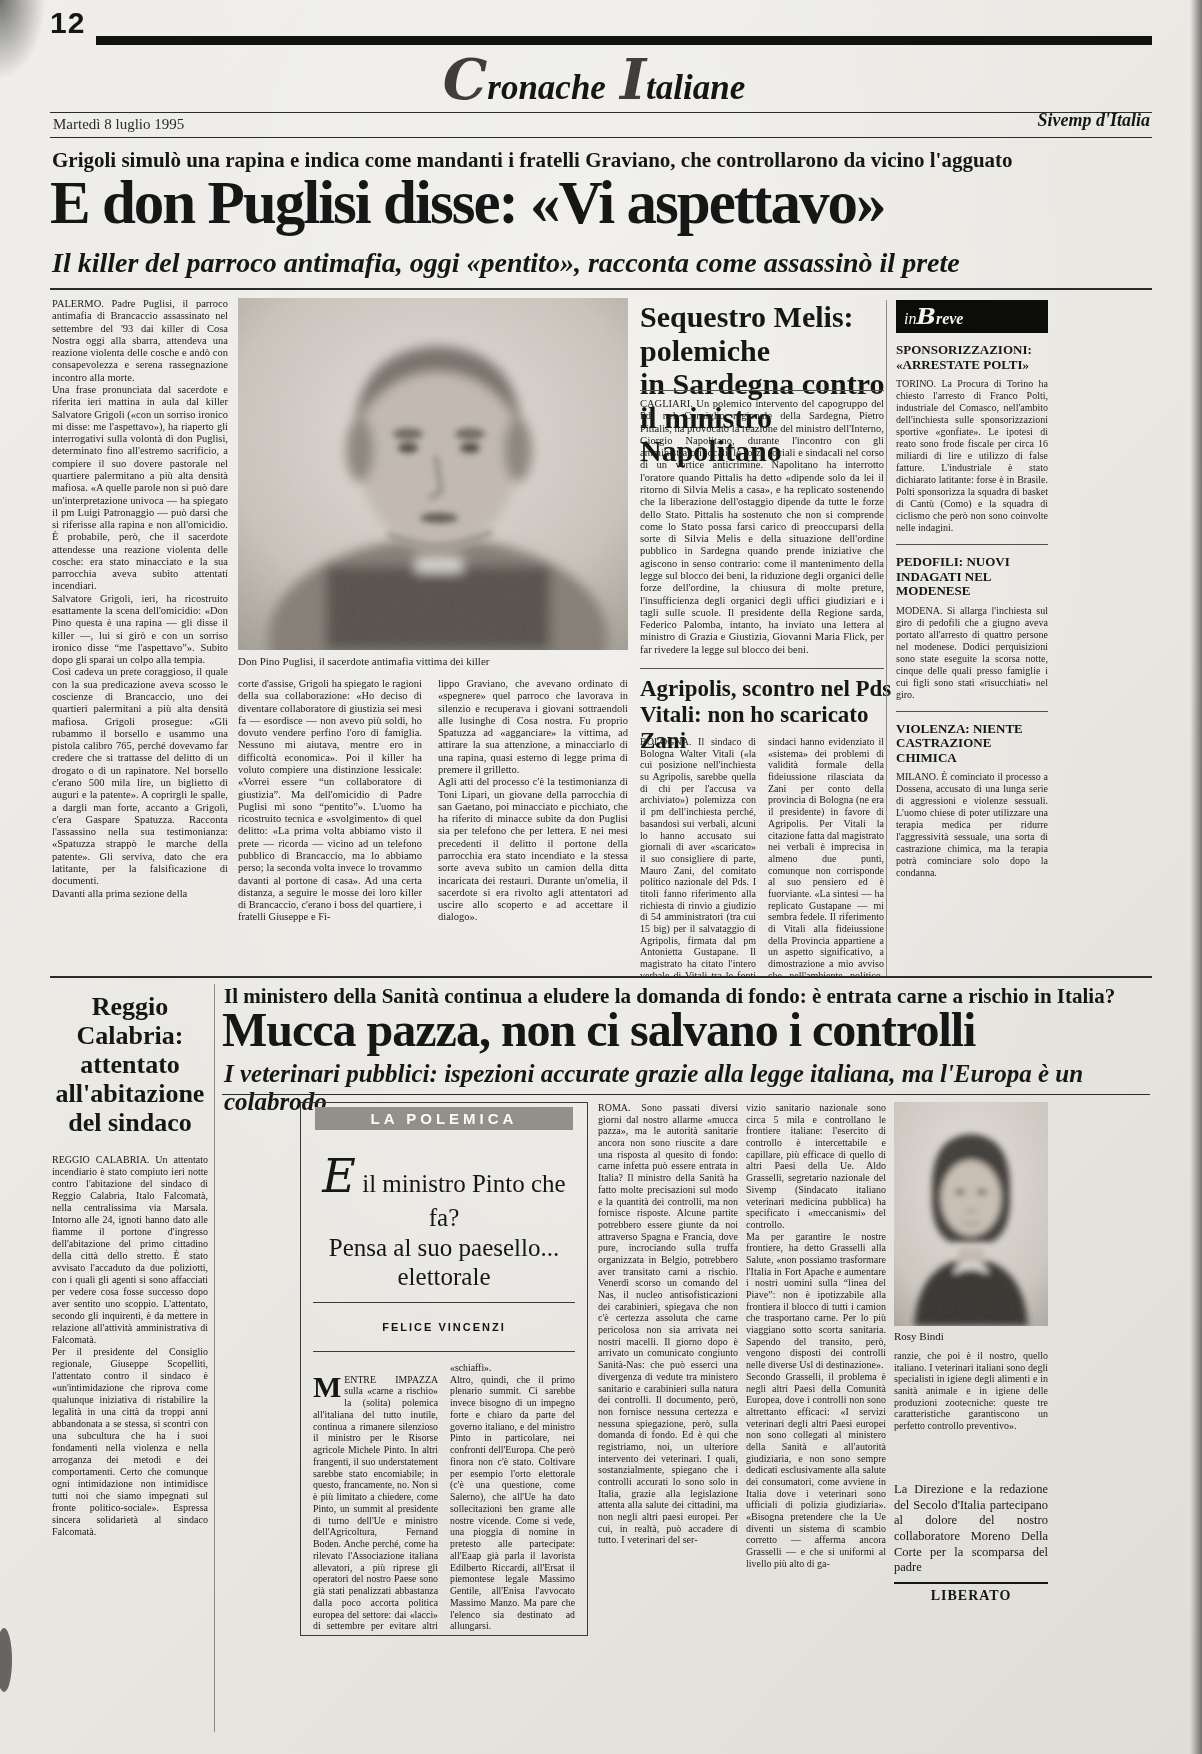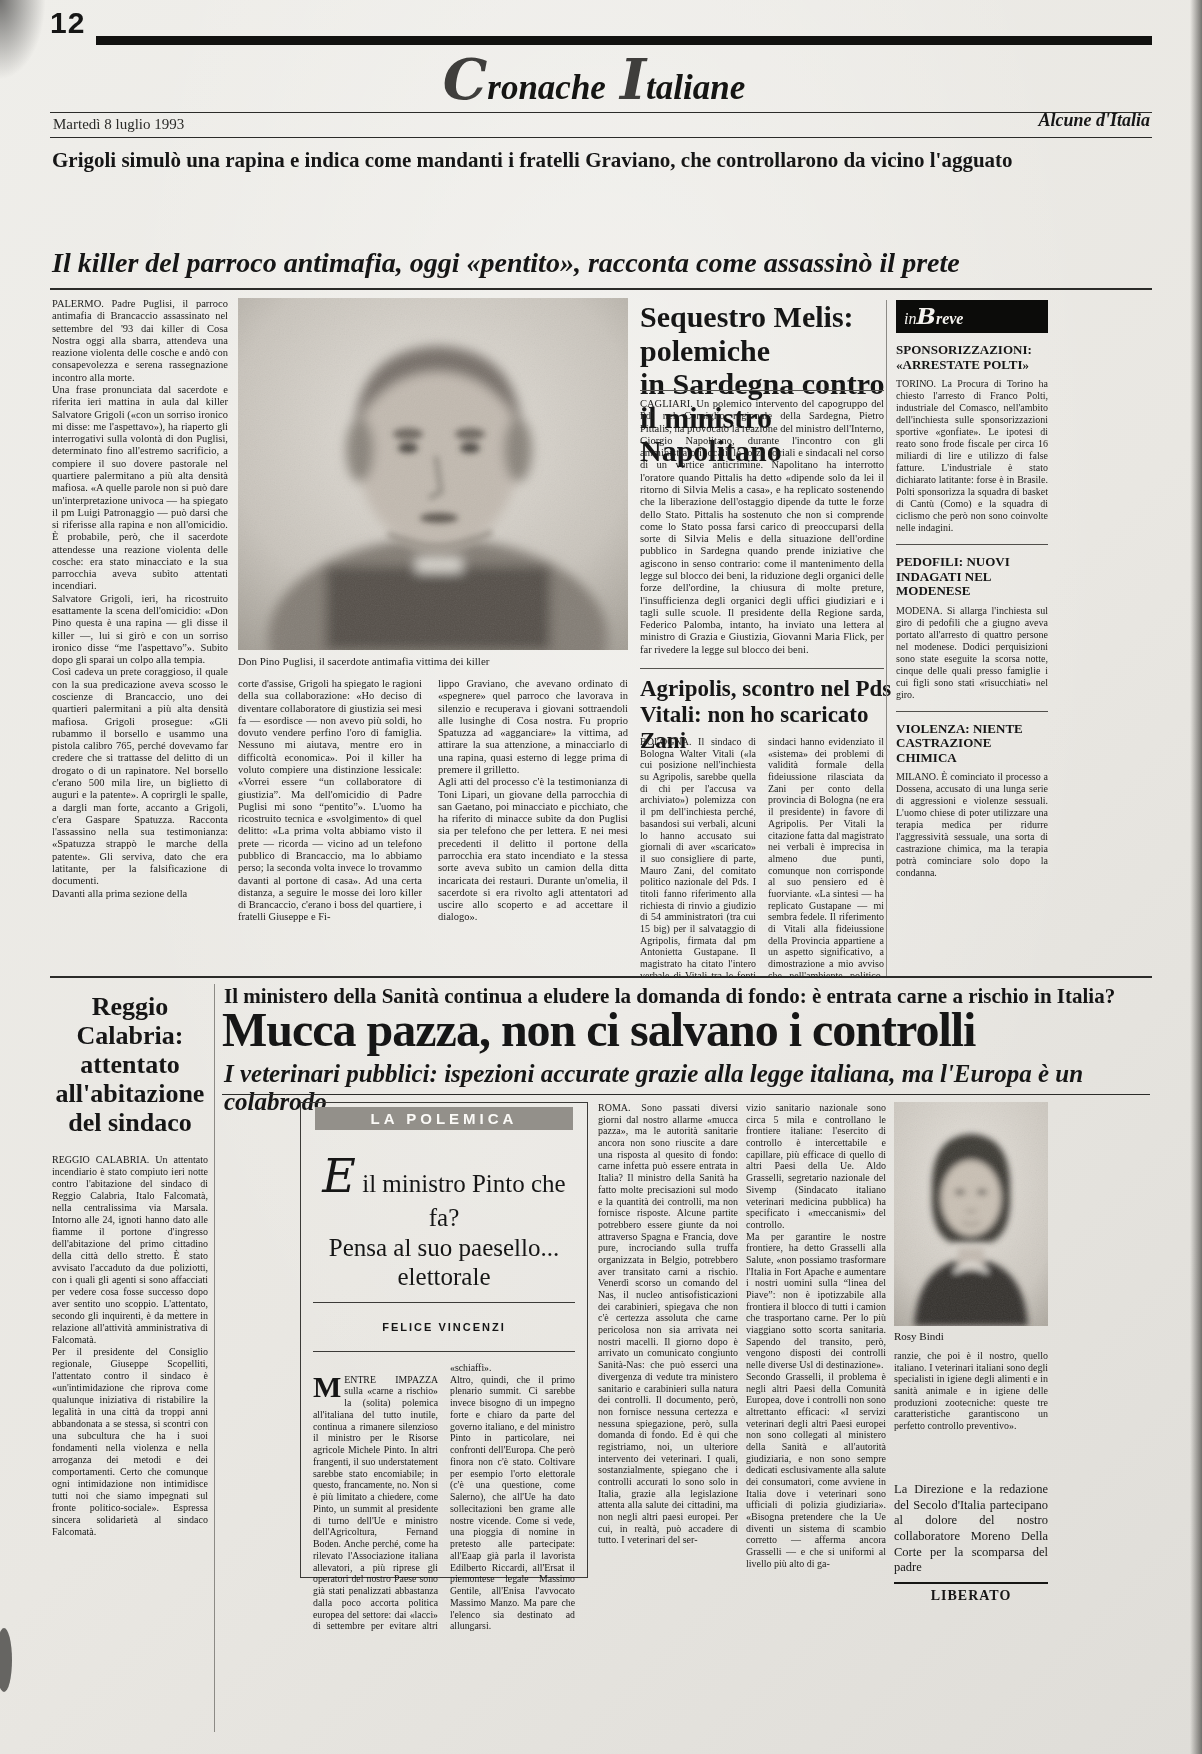--- a/index.html
+++ b/index.html
@@ -64,21 +64,21 @@
 
   .reggio { left:52px; top:992px; width:156px; height:738px; overflow:hidden; }
   .rg-title { font-size:26px; font-weight:bold; line-height:1.12; text-align:center; }
   .rg-body { margin-top:16px; font-size:10px; line-height:1.2; }
 
   .mucca-kicker { left:224px; top:984px; width:924px; font-size:21px; font-weight:bold; }
   .mucca-head { left:222px; top:1006px; width:928px; font-size:48px; font-weight:bold; letter-spacing:-1px; line-height:1; }
   .mucca-deck { left:224px; top:1060px; width:926px; font-size:25px; font-weight:bold; font-style:italic; }
   .mucca-deck-rule { left:222px; top:1094px; width:928px; height:1px; }
 
-  .polbox { left:300px; top:1102px; width:288px; height:476px; border:1px solid #3b3a37; padding:34px 12px 8px; }
+  .polbox { left:300px; top:1102px; width:288px; height:534px; border:1px solid #3b3a37; padding:34px 12px 8px; }
   .pol-label { position:absolute; top:4px; left:14px; right:14px; background:#93908a; color:#fbfaf7;
     text-align:center; font:bold 15px "Liberation Sans", sans-serif; letter-spacing:4px; padding:3px 0; }
   .pol-head { font-size:25px; line-height:1.18; text-align:center; white-space:pre-line; margin-top:12px; }
   .pol-head::first-letter { font-size:46px; font-style:italic; font-family:"DejaVu Serif", serif; }
   .pol-byline { margin-top:10px; border-top:1px solid #3b3a37; border-bottom:1px solid #3b3a37;
     padding:18px 0; text-align:center; font:bold 11px "Liberation Sans", sans-serif; letter-spacing:2px; }
   .pol-cols { margin-top:10px; columns:2; column-gap:12px; font-size:9.8px; line-height:1.2;
     text-align:justify; hyphens:auto; height:340px; overflow:hidden; white-space:pre-line; }
   .pol-drop { float:left; font-size:30px; line-height:0.85; font-weight:bold; padding-right:3px; }
 
@@ -109,25 +109,26 @@
   <div class="abs blob-bl"></div>
 
   <div class="abs pageno">12</div>
   <div class="abs topbar"></div>
 
   <div class="abs sechead">
     <span class="sec-big">C</span><span class="sec-rest">ronache</span><span class="sec-big">I</span><span class="sec-rest">taliane</span>
   </div>
 
   <div class="abs rule rule-a"></div>
-  <div class="abs dateline">Martedì 8 luglio 1993</div>
-  <div class="abs masthead">Alcune d'Italia</div>
+  <div class="abs dateline">Martedì 8 luglio 1995</div>
+  <div class="abs masthead">Sivemp d'Italia</div>
   <div class="abs rule rule-b"></div>
 
   <div class="abs lead-kicker">Grigoli simulò una rapina e indica come mandanti i fratelli Graviano, che controllarono da vicino l'agguato</div>
+  <h1 class="abs lead-head">E don Puglisi disse: «Vi aspettavo»</h1>
   <div class="abs lead-deck">Il killer del parroco antimafia, oggi «pentito», racconta come assassinò il prete</div>
   <div class="abs rule rule-deck"></div>
 
   <div class="abs lead-col1 bt j">PALERMO. Padre Puglisi, il parroco antimafia di Brancaccio assassinato nel settembre del '93 dai killer di Cosa Nostra oggi alla sbarra, attendeva una reazione violenta delle cosche e andò con consapevolezza e serena rassegnazione incontro alla morte.
 Una frase pronunciata dal sacerdote e riferita ieri mattina in aula dal killer Salvatore Grigoli («con un sorriso ironico mi disse: me l'aspettavo»), ha riaperto gli interrogativi sulla volontà di don Puglisi, determinato fino all'estremo sacrificio, a compiere il suo dovere pastorale nel quartiere palermitano a più alta densità mafiosa. «A quelle parole non si può dare un'interpretazione univoca — ha spiegato il pm Luigi Patronaggio — può darsi che si riferisse alla rapina e non all'omicidio. È probabile, però, che il sacerdote attendesse una reazione violenta delle cosche: era stato minacciato e la sua parrocchia aveva subìto attentati incendiari.
 Salvatore Grigoli, ieri, ha ricostruito esattamente la scena dell'omicidio: «Don Pino questa è una rapina — gli disse il killer —, lui si girò e con un sorriso ironico disse “me l'aspettavo”». Subito dopo gli sparai un colpo alla tempia.
 Così cadeva un prete coraggioso, il quale con la sua predicazione aveva scosso le coscienze di Brancaccio, uno dei quartieri palermitani a più alta densità mafiosa. Grigoli prosegue: «Gli rubammo il borsello e usammo una pistola calibro 765, perché dovevamo far credere che si trattasse del delitto di un drogato o di un rapinatore. Nel borsello c'erano 500 mila lire, un biglietto di auguri e la patente». A coprirgli le spalle, a dargli man forte, accanto a Grigoli, c'era Gaspare Spatuzza. Racconta l'assassino nella sua testimonianza: «Spatuzza strappò le marche della patente». Gli serviva, dato che era latitante, per la falsificazione di documenti.
 Davanti alla prima sezione della</div>
 
   <div class="abs photo-main">

